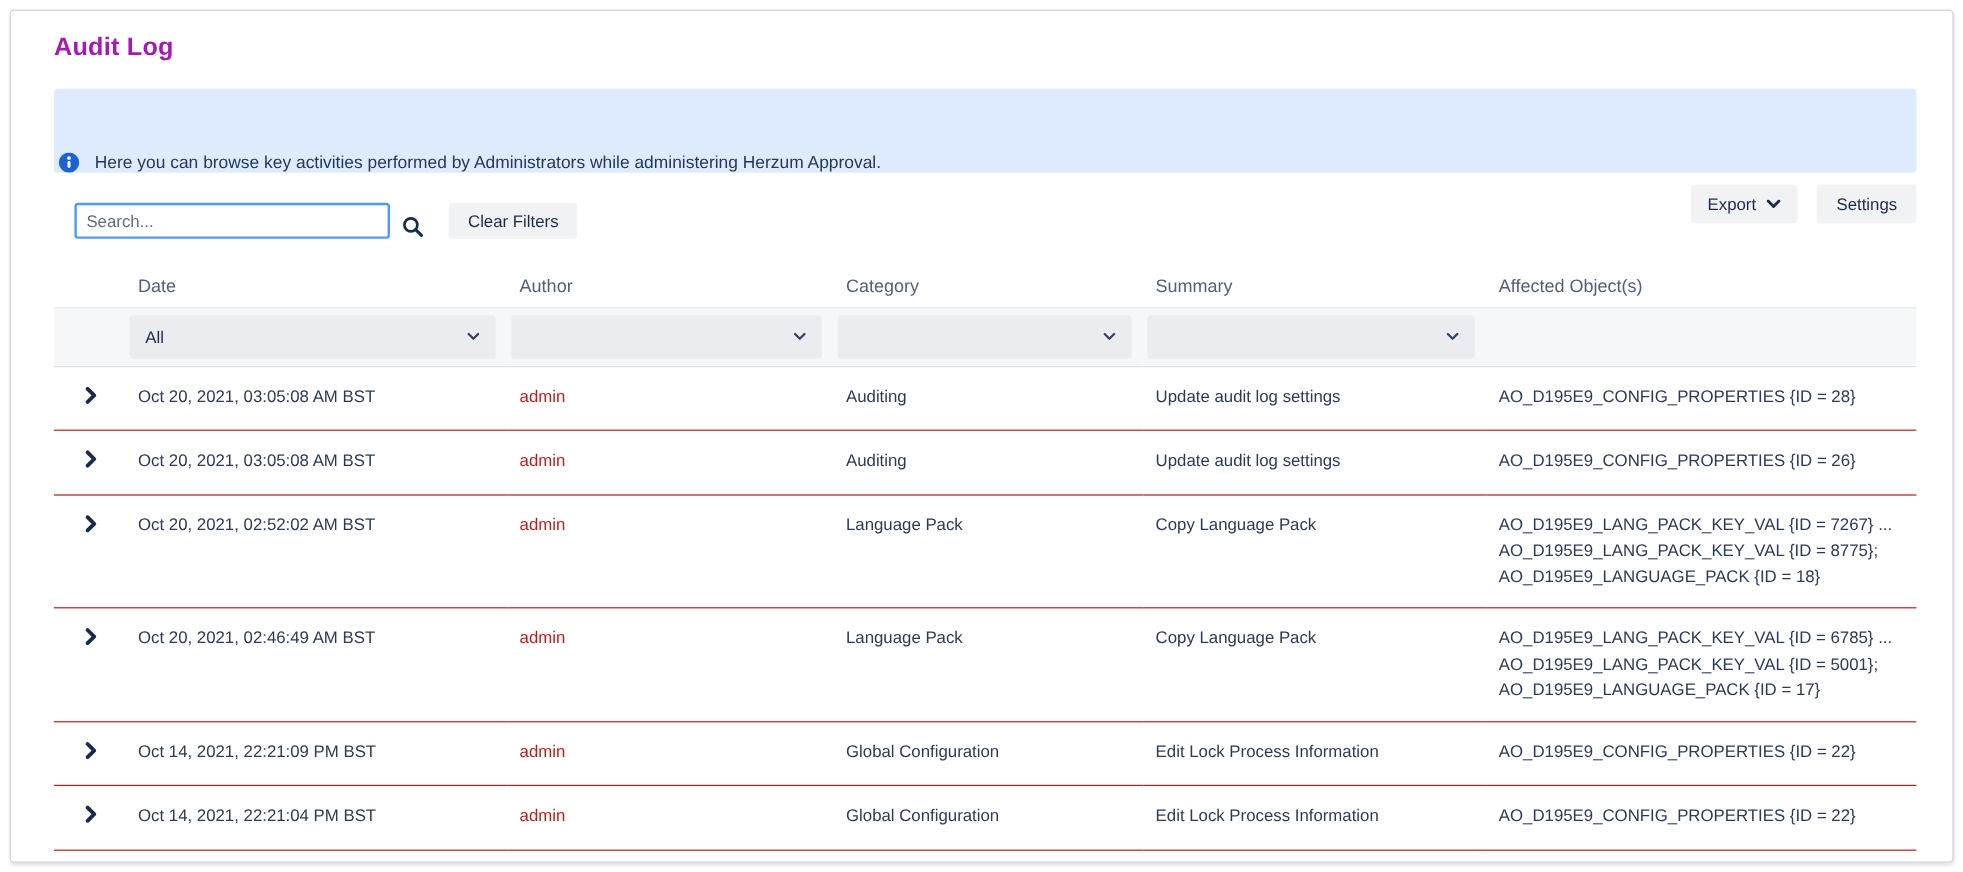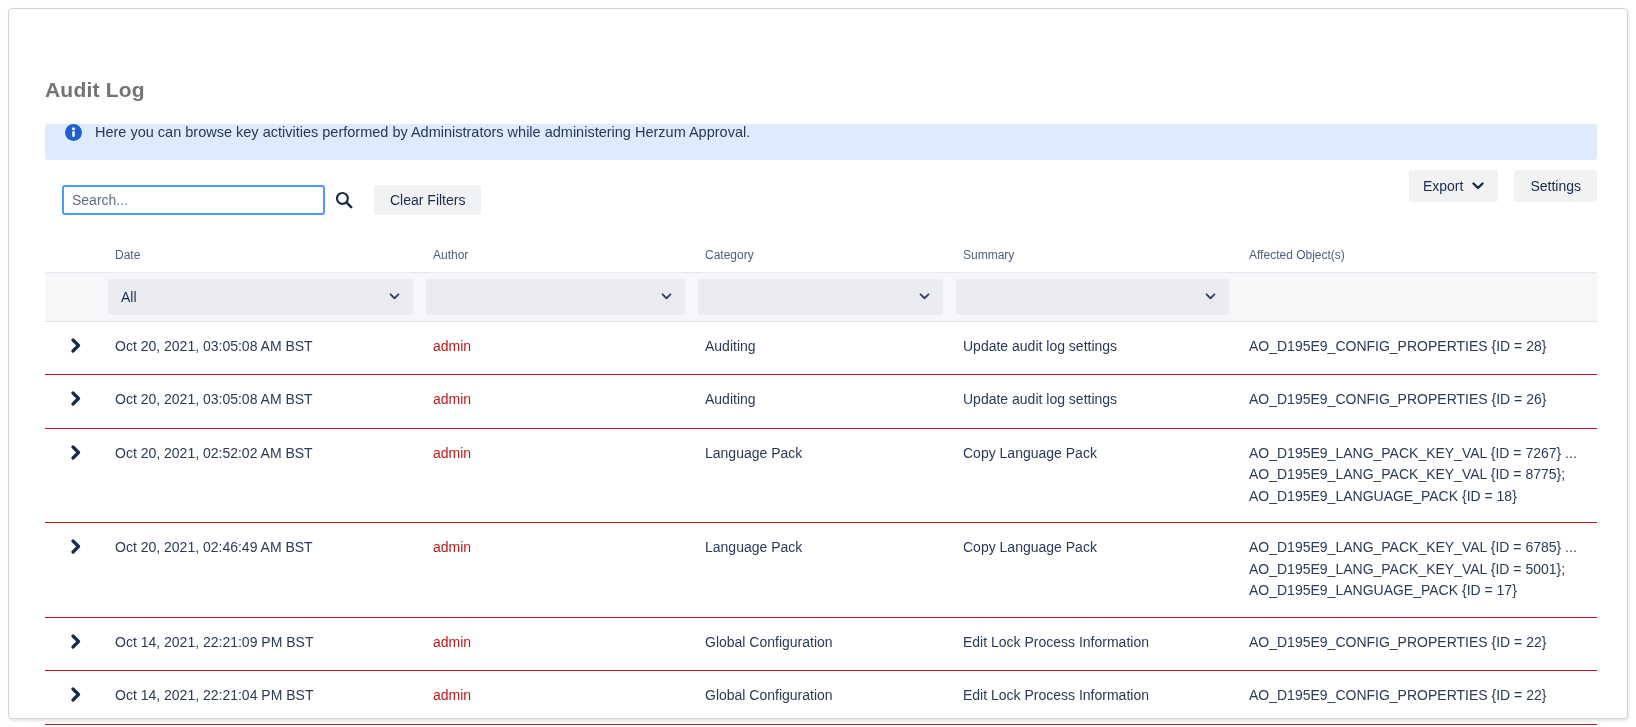--- a/index.html
+++ b/index.html
@@ -15,48 +15,48 @@
     left: 8px; top: 8px;
     width: 1620px; height: 711px;
     background: #ffffff;
     border: 1px solid #cfd3d9;
     border-radius: 4px;
     box-shadow: 1px 2px 3px rgba(0,0,0,0.10);
   }
   .content { padding: 0 30px 0 36px; }
 
   .page-title {
-    margin-top: 69px;
+    margin-top: 19px;
     font-size: 21px;
     font-weight: 600;
-    color: #737373;
+    color: #a21caf;
     letter-spacing: 0.2px;
   }
 
   .info-banner {
     margin-top: 22px;
-    height: 36px;
+    height: 70px;
     background: #DEEBFF;
     border-radius: 3px;
     display: flex;
-    align-items: flex-start;
-    padding: 0 20px;
+    align-items: flex-end;
+    padding: 0 4px;
   }
   .info-banner .icon-wrap { display: inline-flex; margin-right: 13px; }
   .info-banner .msg { font-size: 14.5px; color: #253858; }
 
   .toolbar {
     margin-top: 10px;
     display: flex;
     justify-content: space-between;
     align-items: flex-start;
   }
   .toolbar-left {
     display: flex;
-    align-items: center;
+    align-items: flex-end;
     padding-top: 15px;
     margin-left: 17px;
   }
   .search-input {
     width: 263px; height: 30px;
     border: 2px solid #4C9AFF;
     border-radius: 3px;
     padding: 0 8px;
     font-size: 14px;
     font-family: "Liberation Sans", sans-serif;
@@ -98,21 +98,21 @@
   col.c-author   { width: 272px; }
   col.c-category { width: 258px; }
   col.c-summary  { width: 286px; }
   col.c-affected { width: auto; }
 
   tr.header-row th {
     height: 30px;
     text-align: left;
     vertical-align: middle;
     font-weight: 400;
-    font-size: 12px;
+    font-size: 15px;
     color: #505F79;
     padding: 0 0 4px 10px;
   }
   tr.filter-row {
     background: #f6f7f8;
     border-top: 1px solid #e7e9ec;
     border-bottom: 1px solid #dfe1e5;
   }
   tr.filter-row td { height: 49px; padding: 0; vertical-align: middle; }
   .filter-select {

